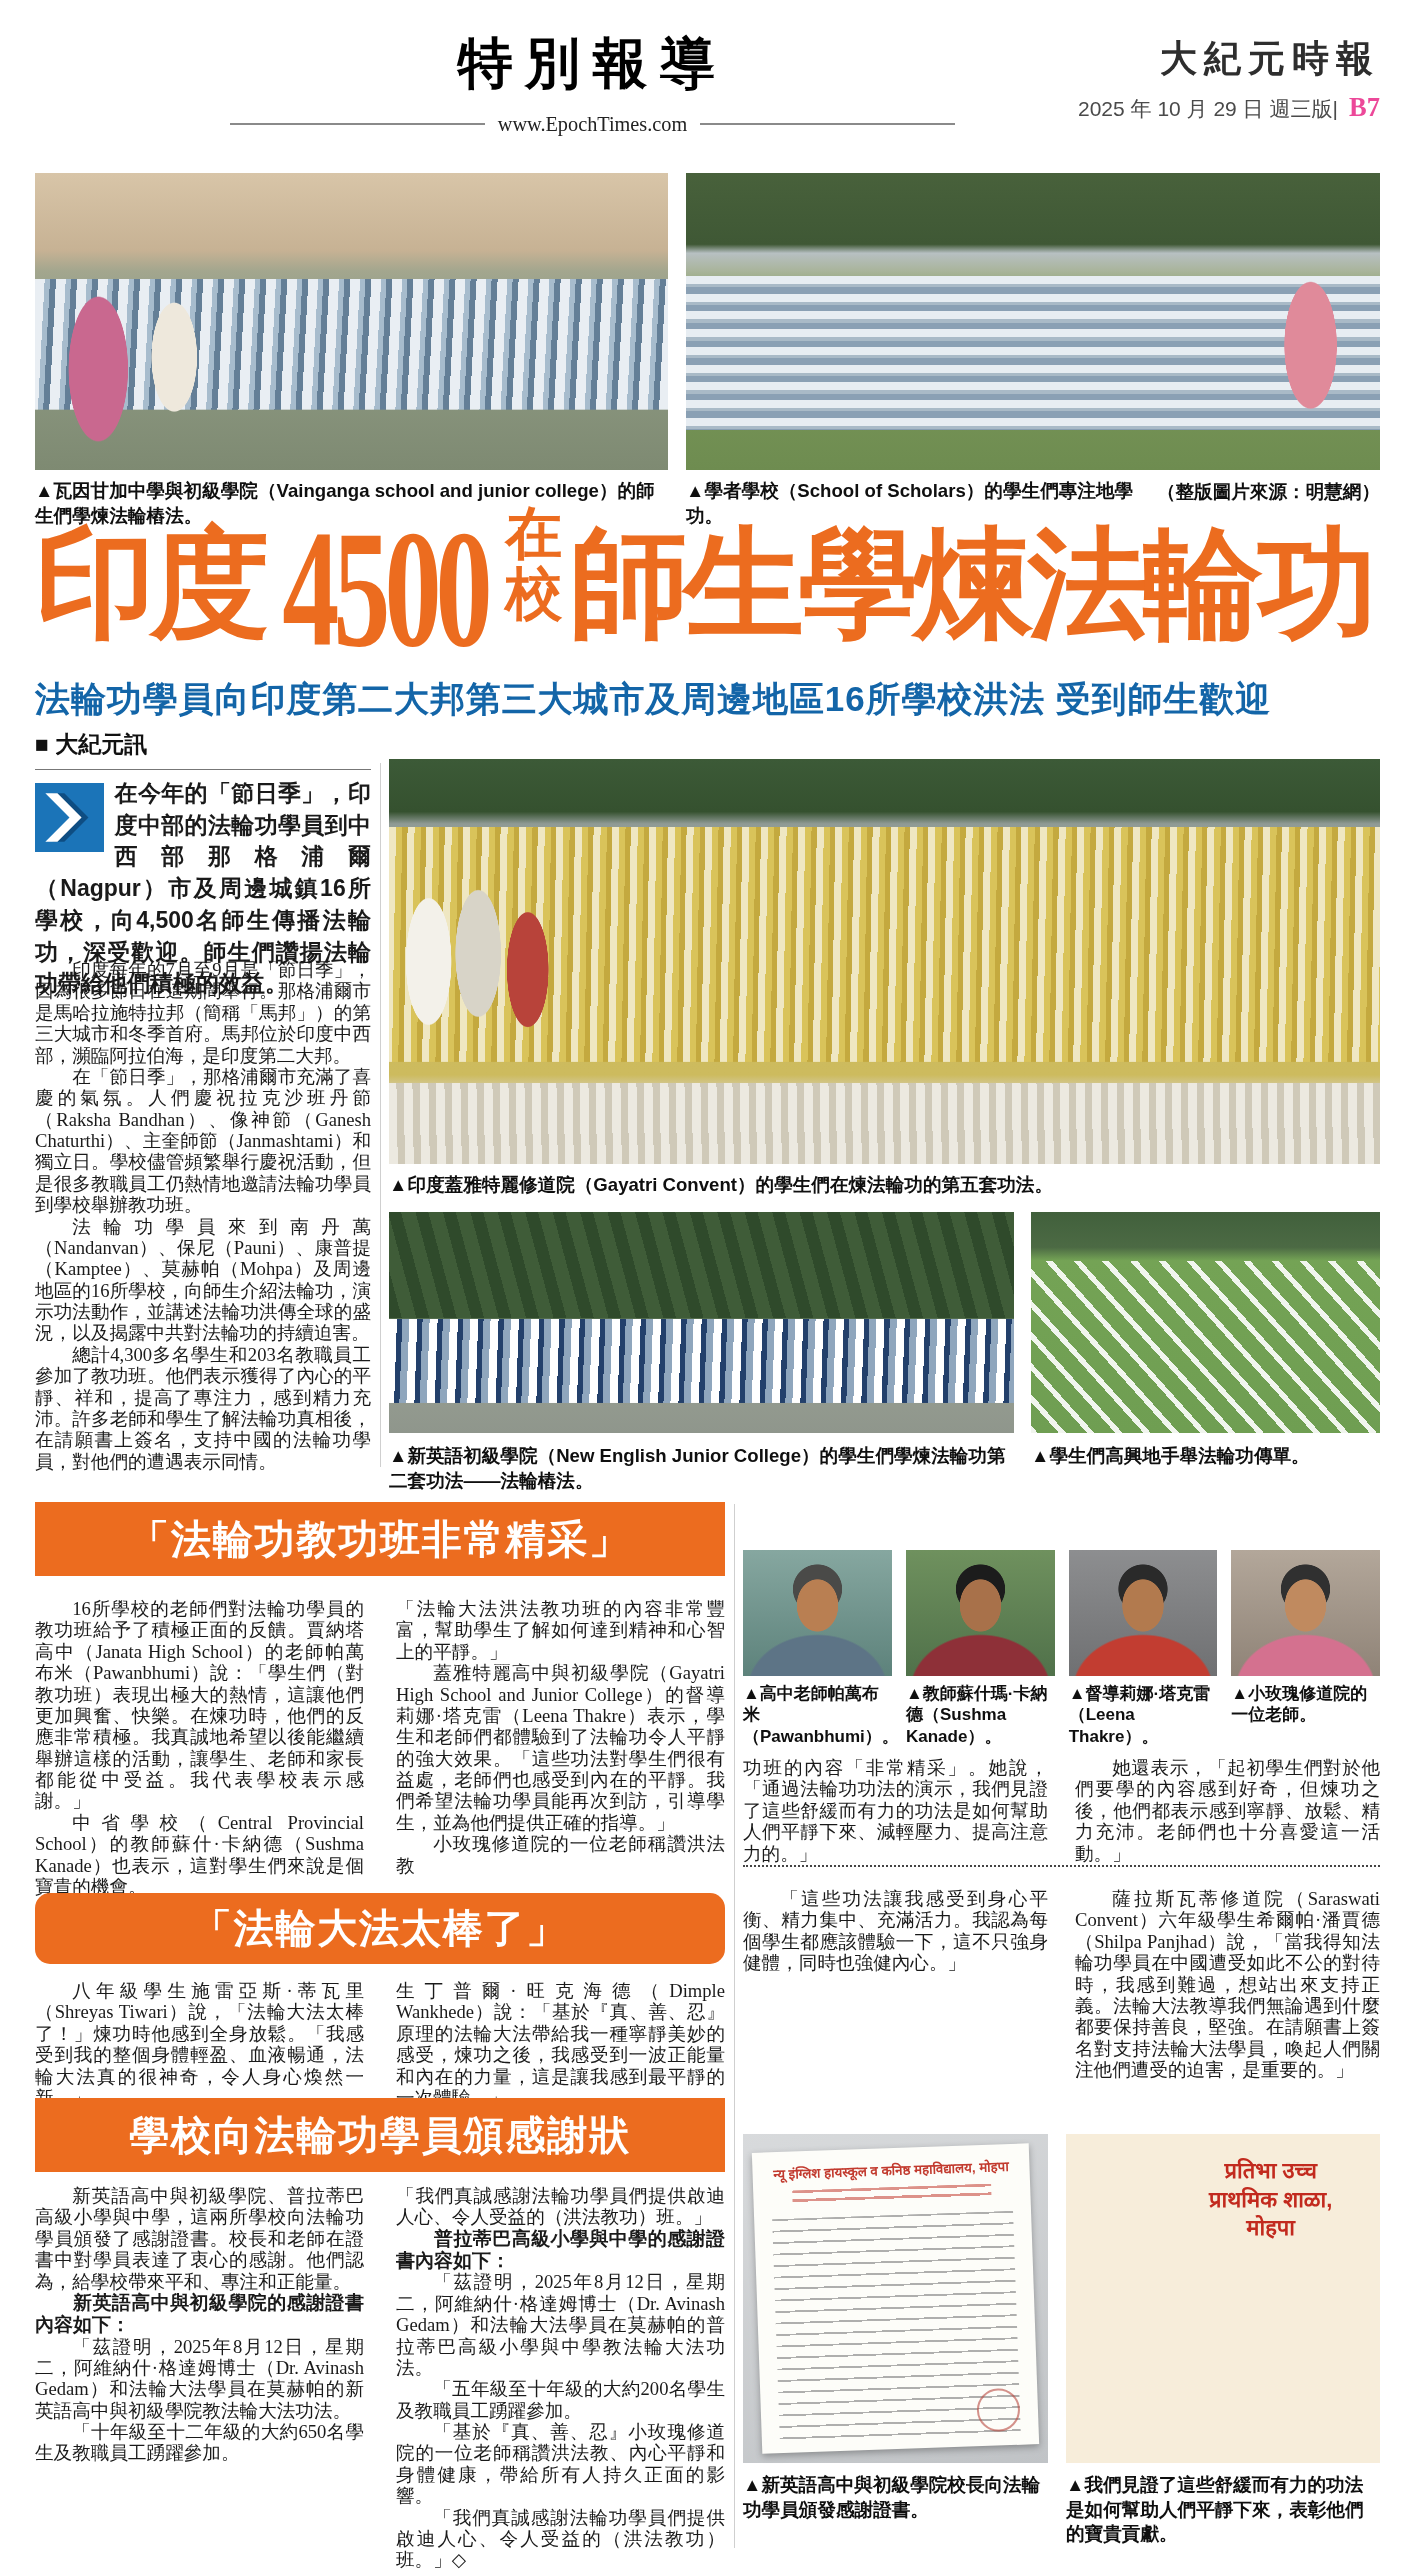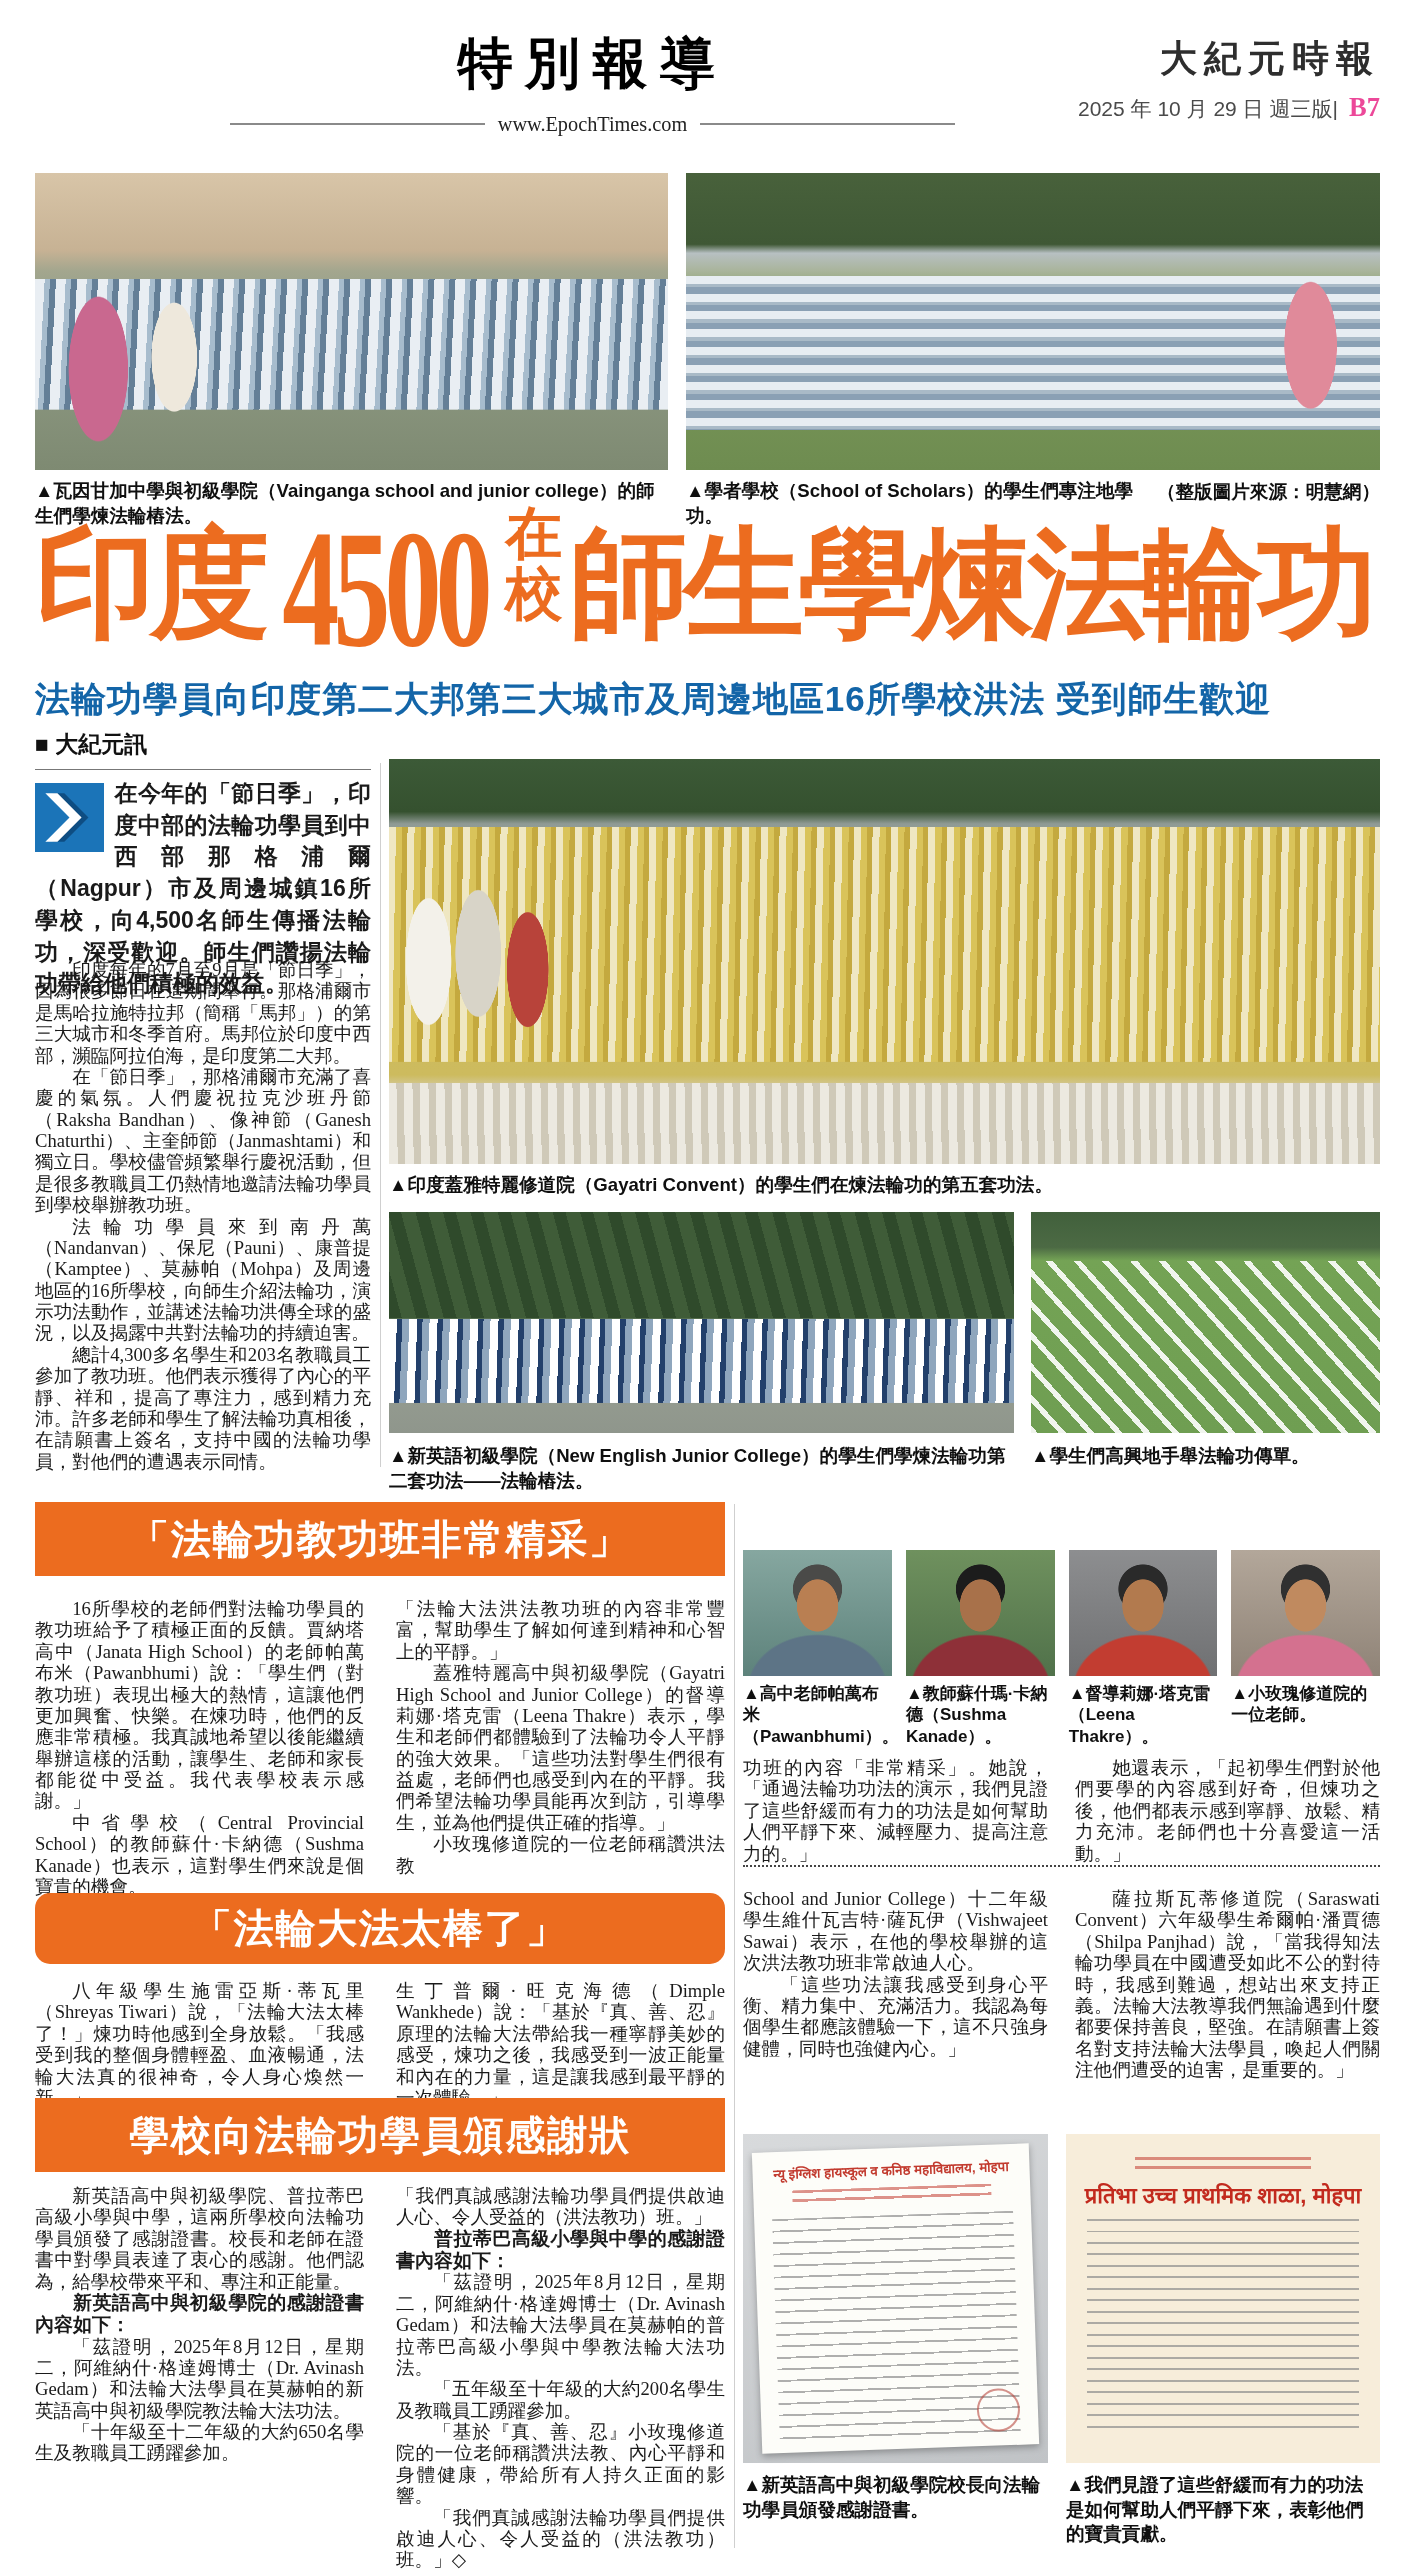--- a/index.html
+++ b/index.html
@@ -130,21 +130,21 @@
     display:flex;flex-direction:column;padding:14px 12.4px;box-sizing:border-box;}
   .doc-hl{color:#c23a2e;font-weight:700;text-align:center;font-size:13.3px;line-height:1.35;
     font-family:"Liberation Sans","DejaVu Sans",sans-serif;}
   .redlines{height:16px;margin:7px 26.5px 3.5px;opacity:.55;
     background:repeating-linear-gradient(180deg,#c23a2e 0 2.7px,transparent 2.7px 8.8px);}
   .doc-lines{flex:1;margin:8.8px 5.3px 3.5px;opacity:.7;
     background:repeating-linear-gradient(180deg,#8d8d8d 0 1.8px,transparent 1.8px 11.5px);}
   .doc-stamp{width:39px;height:39px;border:2.7px solid #b94a3f;border-radius:50%;
     opacity:.6;align-self:flex-end;margin:-48px 5.3px 0 0;}
   .doc-right{left:1066px;top:2134px;width:314px;height:329px;background:#f7edda;
-    display:flex;flex-direction:column;padding:23px 16px;box-sizing:border-box;}
+    display:flex;flex-direction:row;padding:23px 16px;box-sizing:border-box;}
   .doc-hl2{color:#c22a1e;font-weight:700;font-size:22px;text-align:center;line-height:1.3;
     font-family:"Liberation Sans","DejaVu Sans",sans-serif;}
 </style>
 </head>
 <body>
 
 <div class="page">
 
   <div class="hdr">
     <div class="title-wrap">
@@ -234,21 +234,20 @@
 
   <div class="colblock" style="left:743px;top:1757px;width:305px;">
       <p class="para p-no">功班的內容「非常精采」。她說，「通過法輪功功法的演示，我們見證了這些舒緩而有力的功法是如何幫助人們平靜下來、減輕壓力、提高注意力的。」</p>
     </div>
   <div class="colblock" style="left:1075px;top:1757px;width:305px;">
       <p class="para p-ind">她還表示，「起初學生們對於他們要學的內容感到好奇，但煉功之後，他們都表示感到寧靜、放鬆、精力充沛。老師們也十分喜愛這一活動。」</p>
     </div>
   <div class="dotted"></div>
 
   <div class="colblock" style="left:743px;top:1888px;width:305px;">
-      <p class="para p-no">School and Junior College）十二年級學生維什瓦吉特·薩瓦伊（Vishwajeet Sawai）表示，在他的學校舉辦的這次洪法教功班非常啟迪人心。</p>
       <p class="para p-ind">「這些功法讓我感受到身心平衡、精力集中、充滿活力。我認為每個學生都應該體驗一下，這不只強身健體，同時也強健內心。」</p>
     </div>
   <div class="colblock" style="left:1075px;top:1888px;width:305px;">
       <p class="para p-ind">薩拉斯瓦蒂修道院（Saraswati Convent）六年級學生希爾帕·潘賈德（Shilpa Panjhad）說，「當我得知法輪功學員在中國遭受如此不公的對待時，我感到難過，想站出來支持正義。法輪大法教導我們無論遇到什麼都要保持善良，堅強。在請願書上簽名對支持法輪大法學員，喚起人們關注他們遭受的迫害，是重要的。」</p>
     </div>
 
   <div class="sec-hd" style="top:1893px;height:71px;border-radius:15px;">「法輪大法太棒了」</div>
   <div class="colblock" style="left:35px;top:1980px;width:329px;">
       <p class="para p-ind">八年級學生施雷亞斯·蒂瓦里（Shreyas Tiwari）說，「法輪大法太棒了！」煉功時他感到全身放鬆。「我感受到我的整個身體輕盈、血液暢通，法輪大法真的很神奇，令人身心煥然一新。」</p>
       <p class="para p-ind">新英語高中（New English School）的學</p>

